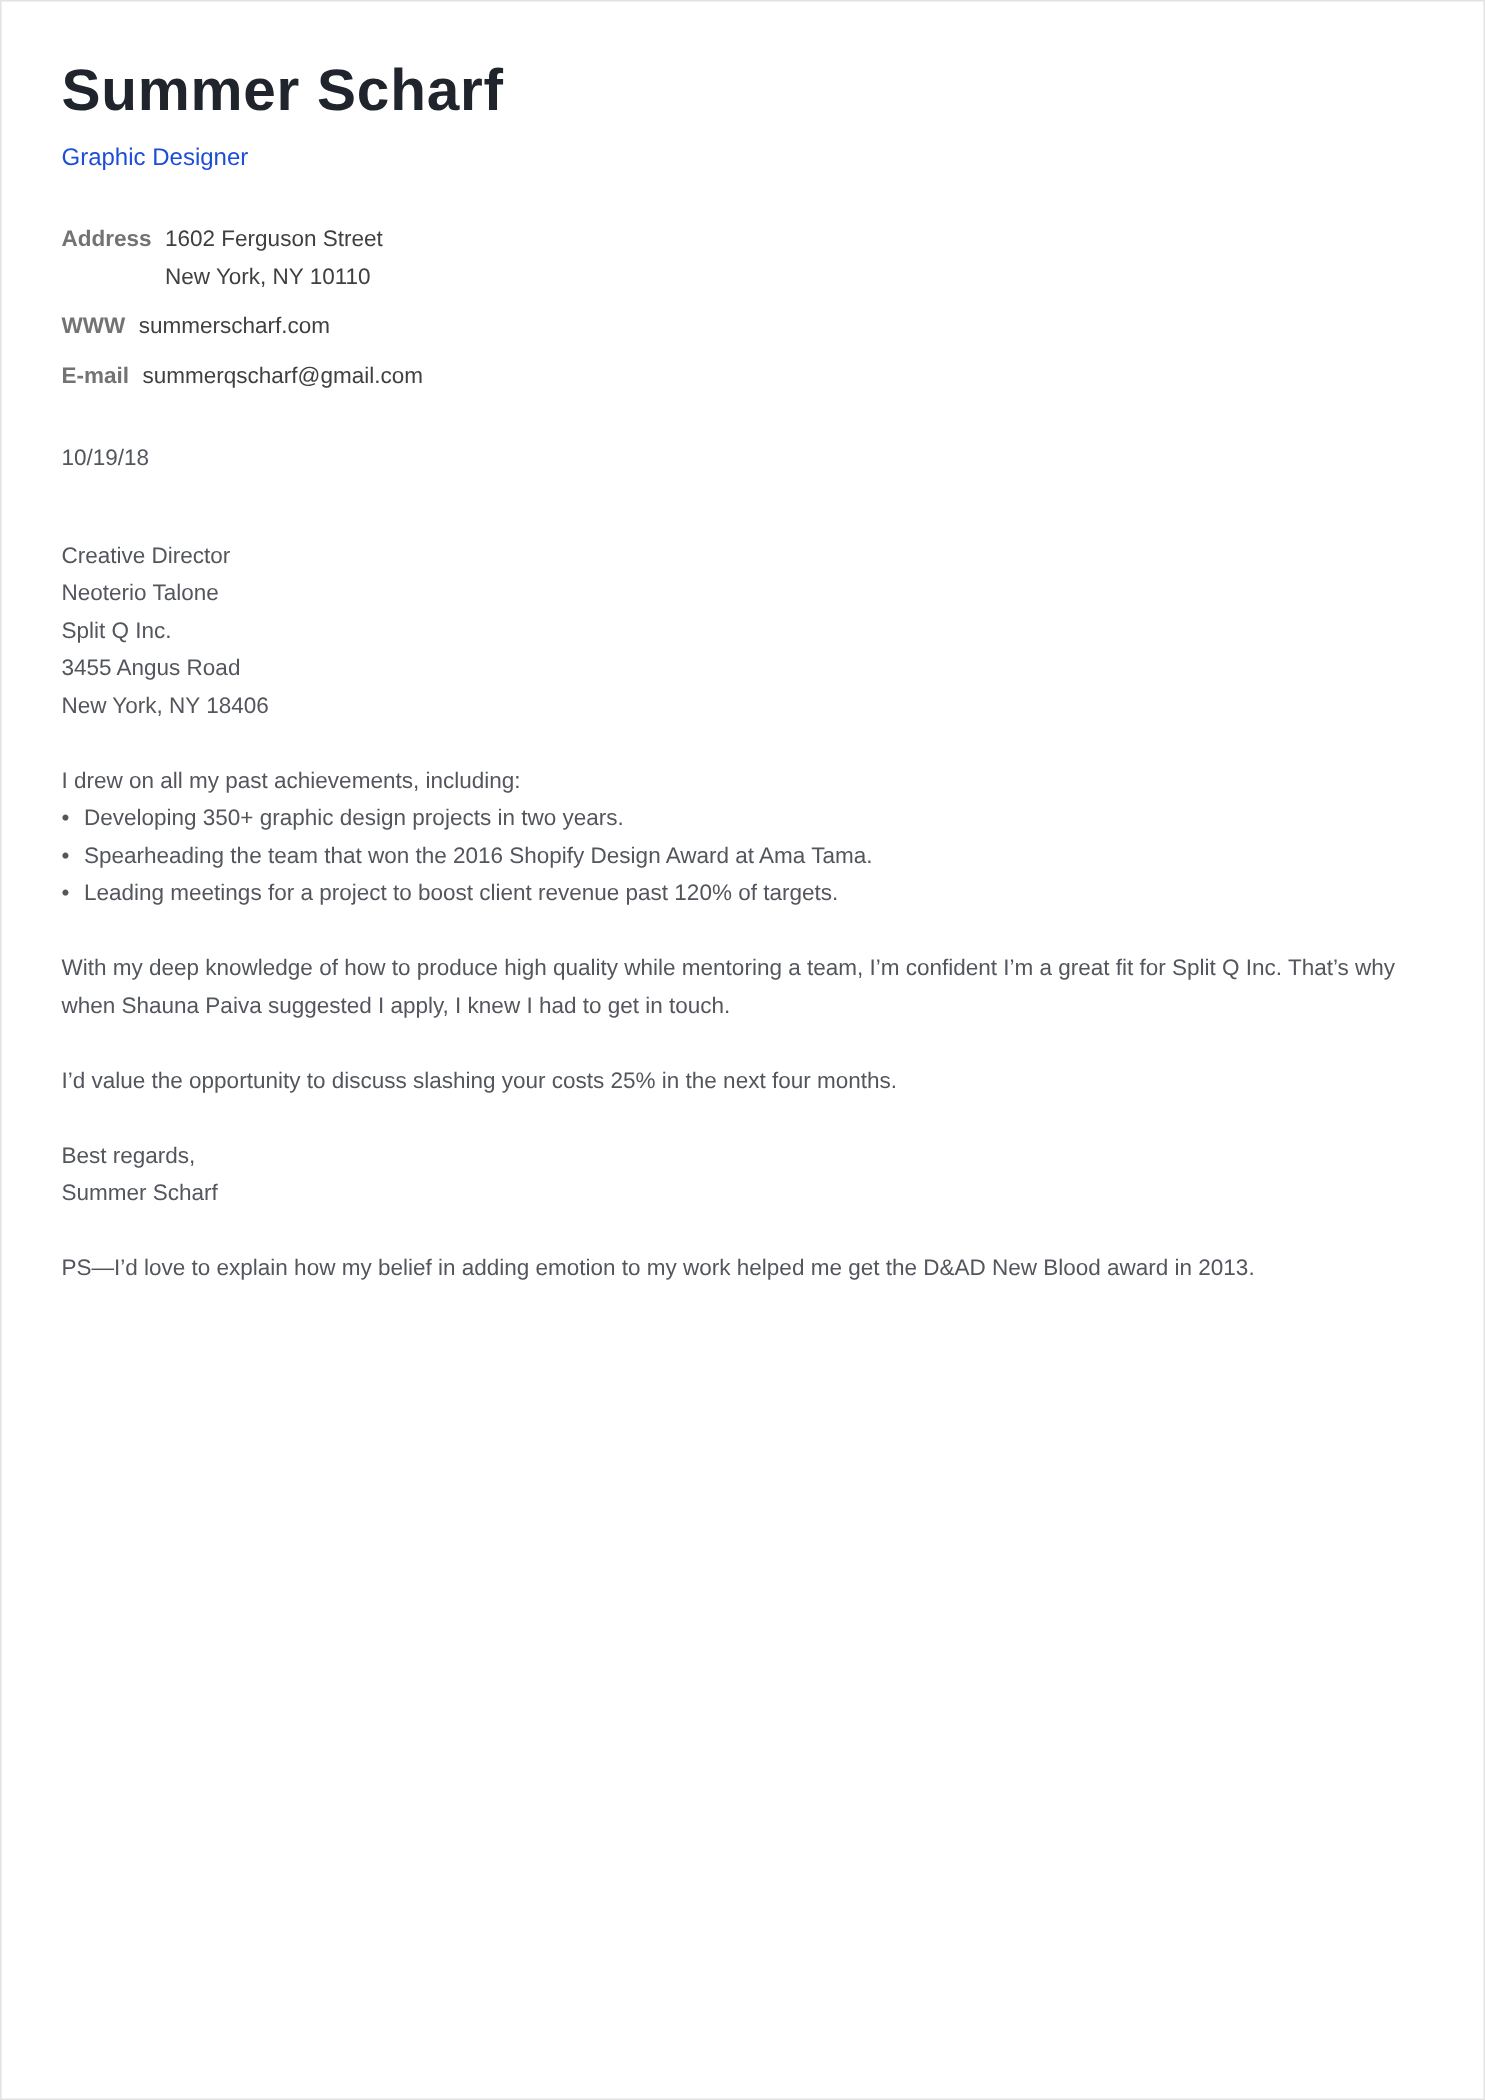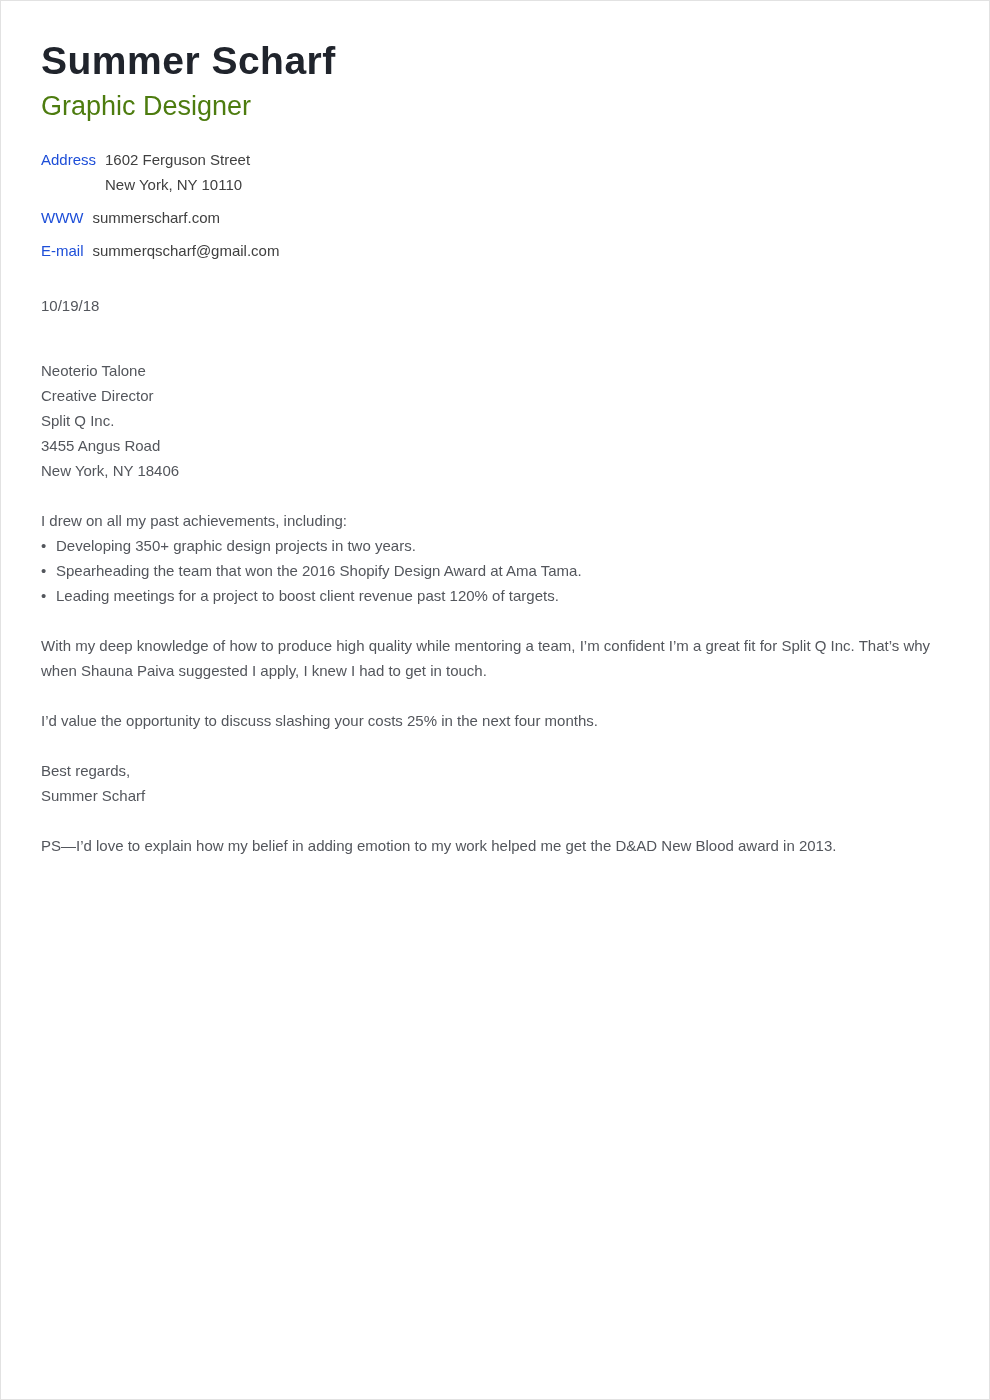--- a/index.html
+++ b/index.html
@@ -19,34 +19,34 @@
     line-height: 25px;
   }
   .person-name {
     font-size: 39px;
     line-height: 44px;
     font-weight: bold;
     color: #20242c;
     letter-spacing: 0.5px;
   }
   .person-title {
-    font-size: 27px;
+    font-size: 16px;
     line-height: 26px;
-    color: #4d7c0f;
+    color: #1d4ed8;
     margin-top: 10px;
   }
   .contact-block { margin-top: 28px; }
   .contact-row {
     display: flex;
     gap: 9px;
     margin-bottom: 8px;
   }
   .contact-label {
-    font-weight: normal;
-    color: #1d4ed8;
+    font-weight: bold;
+    color: #737373;
     white-space: nowrap;
   }
   .contact-value { color: #404040; }
   .date-line { margin-top: 30px; }
   .recipient-block { margin-top: 40px; }
   .salutation { margin-top: 40px; }
   .para { margin-top: 25px; }
   .bullet-list { margin-top: 0; }
   .bullet-row { display: flex; }
   .bullet-marker {
@@ -78,22 +78,22 @@
     </div>
     <div class="contact-row">
       <span class="contact-label">E-mail</span>
       <span class="contact-value">summerqscharf@gmail.com</span>
     </div>
   </div>
 
   <div class="date-line">10/19/18</div>
 
   <div class="recipient-block">
+    <div>Creative Director</div>
     <div>Neoterio Talone</div>
-    <div>Creative Director</div>
     <div>Split Q Inc.</div>
     <div>3455 Angus Road</div>
     <div>New York, NY 18406</div>
   </div>
 
 
 
   <p class="para">I drew on all my past achievements, including:</p>
 
   <div class="bullet-list">

